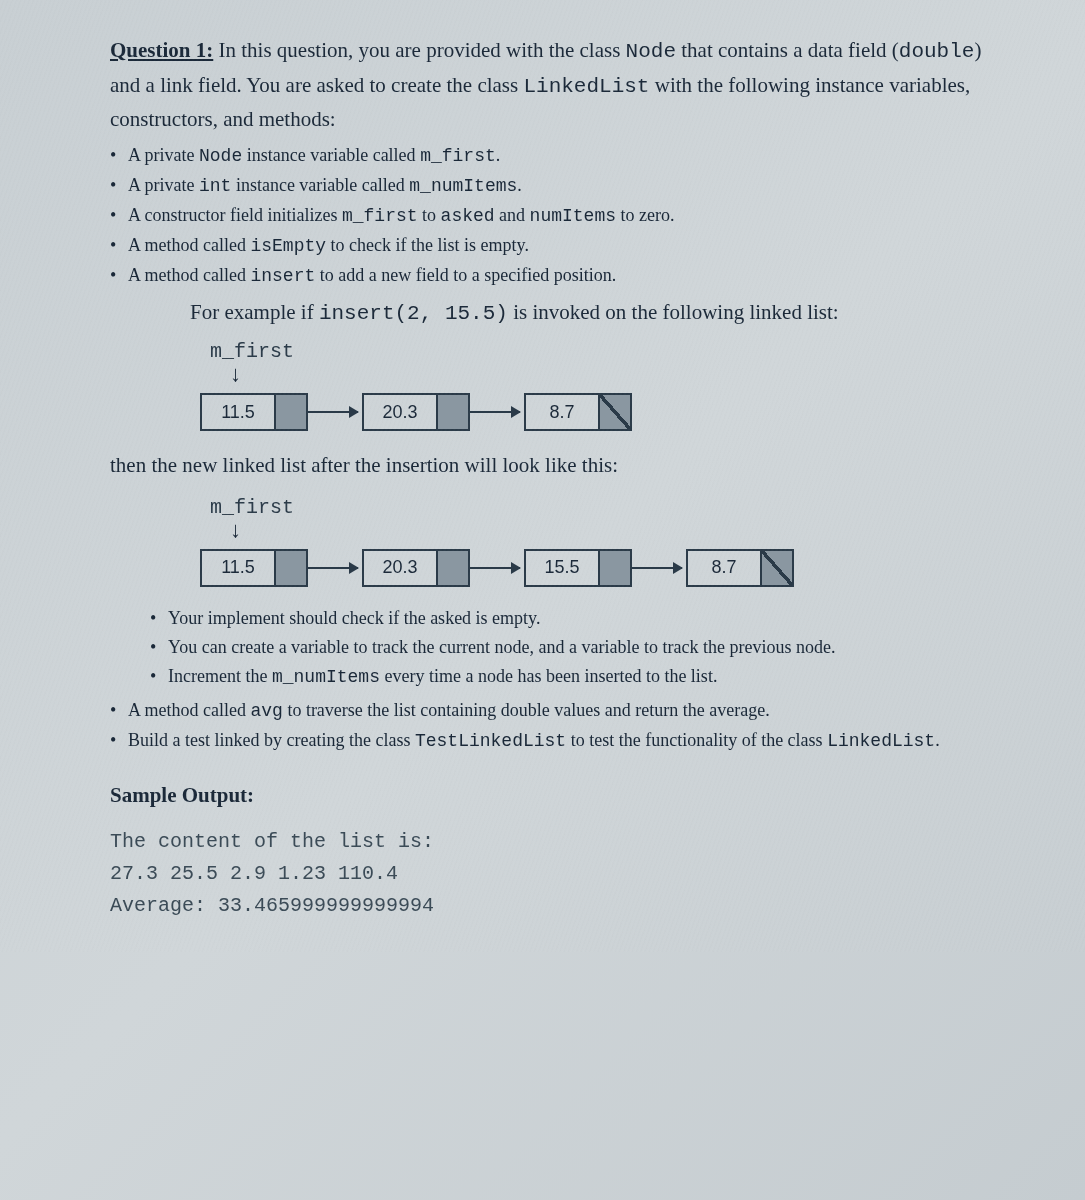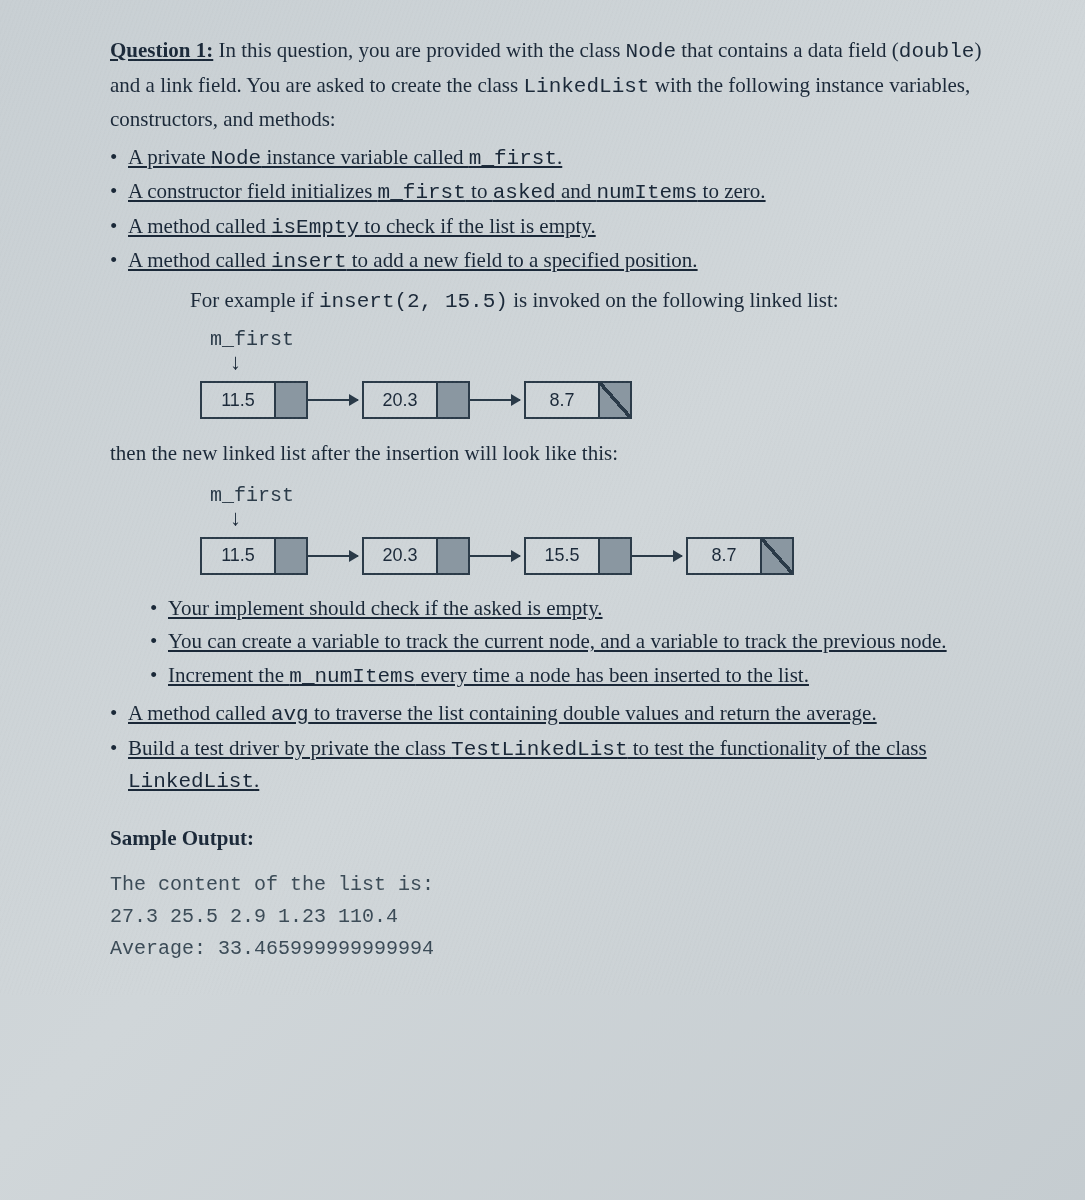--- a/index.html
+++ b/index.html
@@ -20,21 +20,21 @@
     content: '';
     position: absolute;
     top: 0; left: 0; right: 0; bottom: 0;
     background: repeating-linear-gradient(110deg, rgba(255,255,255,0) 0px, rgba(255,255,255,0.02) 2px, rgba(0,0,0,0.01) 4px);
     pointer-events: none;
   }
   .title-run { font-weight: bold; text-decoration: underline; }
   code, .mono { font-family: 'Courier New', monospace; }
   p { margin: 4px 0; line-height: 1.55; font-size: 21px; }
   ul { list-style: none; padding-left: 0; margin: 6px 0; }
-  ul.bullets > li { position: relative; padding-left: 18px; margin: 2px 0; font-size: 21px; line-height: 1.5; text-decoration: underline; }
+  ul.bullets > li { position: relative; padding-left: 18px; margin: 2px 0; font-size: 18px; line-height: 1.5; }
   ul.bullets > li::before { content: '•'; position: absolute; left: 0; top: 0; }
   .indent { margin-left: 80px; }
   .indent2 { margin-left: 40px; }
   .label-first { margin-left: 100px; font-family: 'Courier New', monospace; font-size: 20px; color: #2a3a48; margin-top: 10px; }
   .down-arrow { margin-left: 120px; font-size: 22px; line-height: 1; }
   .ll-row { display: flex; align-items: center; margin: 8px 0 18px 90px; }
   .node { display: flex; border: 2px solid #2a3a48; height: 34px; }
   .node .data { width: 72px; display: flex; align-items: center; justify-content: center; font-family: Arial, sans-serif; font-size: 18px; }
   .node .ptr { width: 30px; background: #8a97a1; border-left: 2px solid #2a3a48; position: relative; }
   .node .ptr.null { background: #8a97a1; }
@@ -55,20 +55,21 @@
 <body>
 
 <div class="page">
 
   <p>
     <span class="title-run">Question 1:</span><span> In this question, you are provided with the class </span><span class="mono">Node</span><span> that contains a data field (</span><span class="mono">double</span><span>) and a link field. You are asked to create the class </span><span class="mono">LinkedList</span><span> with the following instance variables, constructors, and methods:</span>
   </p>
 
   <ul class="bullets">
     <li><span>A private </span><span class="mono">Node</span><span> instance variable called </span><span class="mono">m_first</span><span>.</span></li>
+    <li><span>A private </span><span class="mono">int</span><span> instance variable called </span><span class="mono">m_numItems</span><span>.</span></li>
     <li><span>A constructor field initializes </span><span class="mono">m_first</span><span> to </span><span class="mono">asked</span><span> and </span><span class="mono">numItems</span><span> to zero.</span></li>
     <li><span>A method called </span><span class="mono">isEmpty</span><span> to check if the list is empty.</span></li>
     <li><span>A method called </span><span class="mono">insert</span><span> to add a new field to a specified position.</span></li>
   </ul>
 
   <p class="indent"><span>For example if </span><span class="mono">insert(2, 15.5)</span><span> is invoked on the following linked list:</span></p>
 
   <div class="label-first">m_first</div>
   <div class="down-arrow">↓</div>
 
@@ -117,21 +118,21 @@
   </div>
 
   <ul class="bullets indent2">
     <li>Your implement should check if the asked is empty.</li>
     <li>You can create a variable to track the current node, and a variable to track the previous node.</li>
     <li><span>Increment the </span><span class="mono">m_numItems</span><span> every time a node has been inserted to the list.</span></li>
   </ul>
 
   <ul class="bullets">
     <li><span>A method called </span><span class="mono">avg</span><span> to traverse the list containing double values and return the average.</span></li>
-    <li><span>Build a test driver by private the class </span><span class="mono">TestLinkedList</span><span> to test the functionality of the class </span><span class="mono">LinkedList</span><span>.</span></li>
+    <li><span>Build a test linked by creating the class </span><span class="mono">TestLinkedList</span><span> to test the functionality of the class </span><span class="mono">LinkedList</span><span>.</span></li>
   </ul>
 
   <div class="sample-head">Sample Output:</div>
 
   <div class="output">
     <div>The content of the list is:</div>
     <div>27.3 25.5 2.9 1.23 110.4</div>
     <div>Average: 33.465999999999994</div>
   </div>
 

